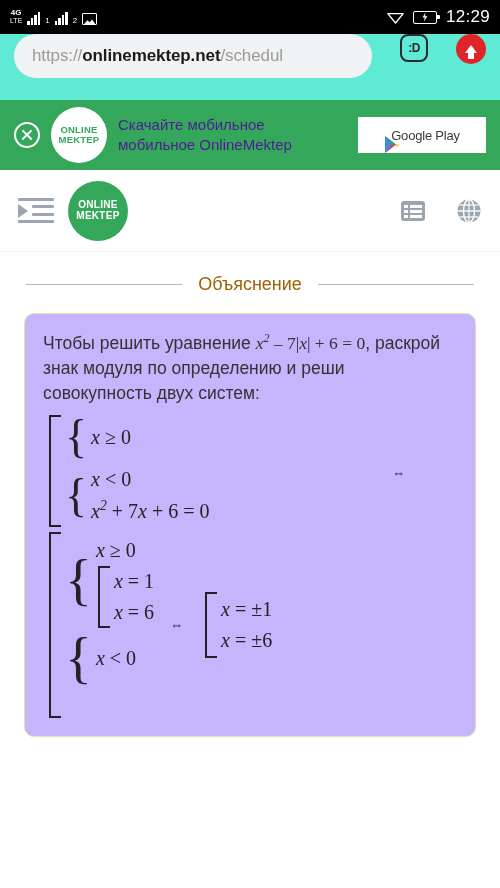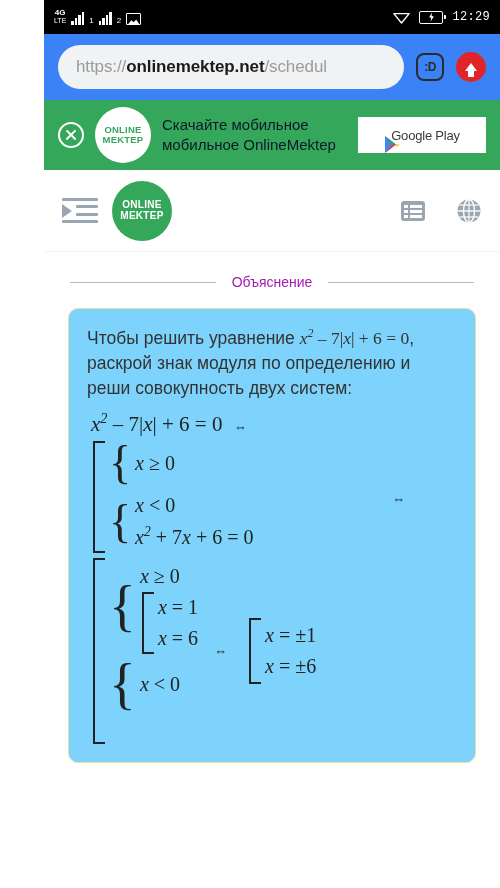--- a/index.html
+++ b/index.html
@@ -2,21 +2,21 @@
 <html><head>
 <meta charset="utf-8">
 <style>
   * { box-sizing: border-box; margin: 0; padding: 0; }
   html, body {
     width: 500px; height: 888px;
     font-family: "Liberation Sans", sans-serif;
     background: #ffffff;
     overflow: hidden;
   }
-  #screen { position: relative; width: 500px; height: 790px; overflow: hidden; background:#fff;padding-left:44px; }
+  #screen { position: relative; width: 500px; height: 790px; overflow: hidden; background:#fff; }
 
   
   .statusbar {
     height: 34px; background: #000; color: #fff;
     display: flex; align-items: center; padding: 0 10px;
     font-size: 13px;
   }
   .sb-left { display: flex; align-items: flex-end; gap: 5px; flex: 1; }
   .sb-right { display: flex; align-items: center; gap: 9px; }
   .net-label { font-size: 8px; line-height: 8px; font-weight: bold; text-align:center; }
@@ -41,26 +41,26 @@
   .batt {
     width: 24px; height: 13px; border: 1.5px solid #fff; border-radius: 2px;
     position: relative; display:flex; align-items:center; justify-content:center;
   }
   .batt::after {
     content: ""; position: absolute; right: -4px; top: 3.5px;
     width: 2.5px; height: 4px; background: #fff; border-radius: 0 1px 1px 0;
   }
   .bolt { width: 6px; height: 9px; background: #fff;
     clip-path: polygon(58% 0%, 10% 55%, 45% 55%, 36% 100%, 90% 42%, 52% 42%); }
-  .clock { font-size: 12px; letter-spacing: 0.3px; margin-left: 0; font-family: Liberation Mono, monospace; }
+  .clock { font-size: 17px; letter-spacing: 0.3px; margin-left: 0; }
 
   
   .urlbar-wrap {
-    height: 66px; background: #3b82f6; display: flex; align-items: center;
-    padding: 0 14px; gap: 12px;
+    height: 66px; background: #5eead4; display: flex; 
+    padding: 0 14px; gap: 28px;
   }
   .urlbox {
     flex: 1; height: 44px; background: #f1f2f3; border-radius: 22px;
     display: flex; align-items: center; padding: 0 18px; overflow: hidden;
   }
   .urltext {
     font-size: 17px; white-space: nowrap; color: #9b9b9b; letter-spacing: -0.1px;
   }
   .urltext b { color: #1b1b1b; font-weight: bold; }
   .face-btn {
@@ -95,21 +95,21 @@
     background: #fff; transform-origin: center;
   }
   .banner-close::before { transform: translate(-50%,-50%) rotate(45deg); }
   .banner-close::after  { transform: translate(-50%,-50%) rotate(-45deg); }
   .banner-logo {
     width: 56px; height: 56px; border-radius: 50%; background: #fff; flex: 0 0 auto;
     display: flex; flex-direction: column; align-items: center; justify-content: center;
     line-height: 1.05;
   }
   .banner-logo span { color: #35a75b; font-size: 9.5px; font-weight: bold; letter-spacing: 0.2px; }
-  .banner-text { flex: 1; color: #0f172a; font-size: 15px; line-height: 1.35; }
+  .banner-text { flex: 1; color: #4c1d95; font-size: 15px; line-height: 1.35; }
   .gplay {
     width: 128px; height: 36px; background: #fff; flex: 0 0 auto;
     display: flex; align-items: center; justify-content: center; gap: 7px;
   }
   .gplay-tri { width: 0; height: 0; position: relative; }
   .gplay-tri svg { display:block; }
   .gplay-label { font-size: 13px; color: #3a3a3a; letter-spacing: -0.2px; }
 
   
   .siteheader {
@@ -137,26 +137,26 @@
   .site-logo span { color: #fff; font-size: 10px; font-weight: bold; letter-spacing: 0.3px; }
   .header-spacer { flex: 1; }
   .hdr-icon { flex: 0 0 auto; display: flex; align-items: center; justify-content: center; }
 
   
   .section-title {
     display: flex; align-items: center; gap: 16px;
     padding: 22px 26px 0 26px;
   }
   .section-title .line { flex: 1; height: 1px; background: #b9b9b9; }
-  .section-title .txt { font-size: 14px; color: #a21caf; white-space: nowrap; }
+  .section-title .txt { font-size: 18px; color: #a16207; white-space: nowrap; }
 
   
   .card {
     margin: 18px 24px 8px 24px;
-    background: #7dd3fc; border: 1px solid #e5e2a8; border-radius: 10px;
+    background: #c4b5fd; border: 1px solid #e5e2a8; border-radius: 10px;
     padding: 16px 18px 18px 18px;
   }
   .card-text {
     font-size: 17.5px; line-height: 1.42; color: #333; margin-bottom: 10px;
   }
   .m { font-family: "Liberation Serif", serif; font-style: italic; }
   .mu { font-family: "Liberation Serif", serif; font-style: normal; }
   .sup { font-size: 0.68em; vertical-align: super; font-style: italic; }
   .eqline {
     font-family: "Liberation Serif", serif; font-size: 21px; color: #222;
@@ -323,24 +323,20 @@
     <div class="txt">Объяснение</div>
     <div class="line"></div>
   </div>
 
   <div class="card">
 
     <div class="card-text">
       <span>Чтобы решить уравнение </span><span class="mu"><i class="m">x</i><span class="sup">2</span> – 7|<i class="m">x</i>| + 6 = 0</span><span>, раскрой знак модуля по определению и реши совокупность двух систем:</span>
     </div>
 
-    <div class="eqline">
-      <i class="m">x</i><span class="sup">2</span> – 7|<i class="m">x</i>| + 6 = 0
-      <span class="iff-sm">⇔</span>
-    </div>
 
     <div class="blockA">
       <div class="bracket">
         <div class="bk-left" style="height:112px"></div>
         <div class="sys">
           <div class="sysgrp">
             <div class="brace">{</div>
             <div class="rows">
               <div class="mrow"><i class="m">x</i> ≥ 0</div>
             </div>

